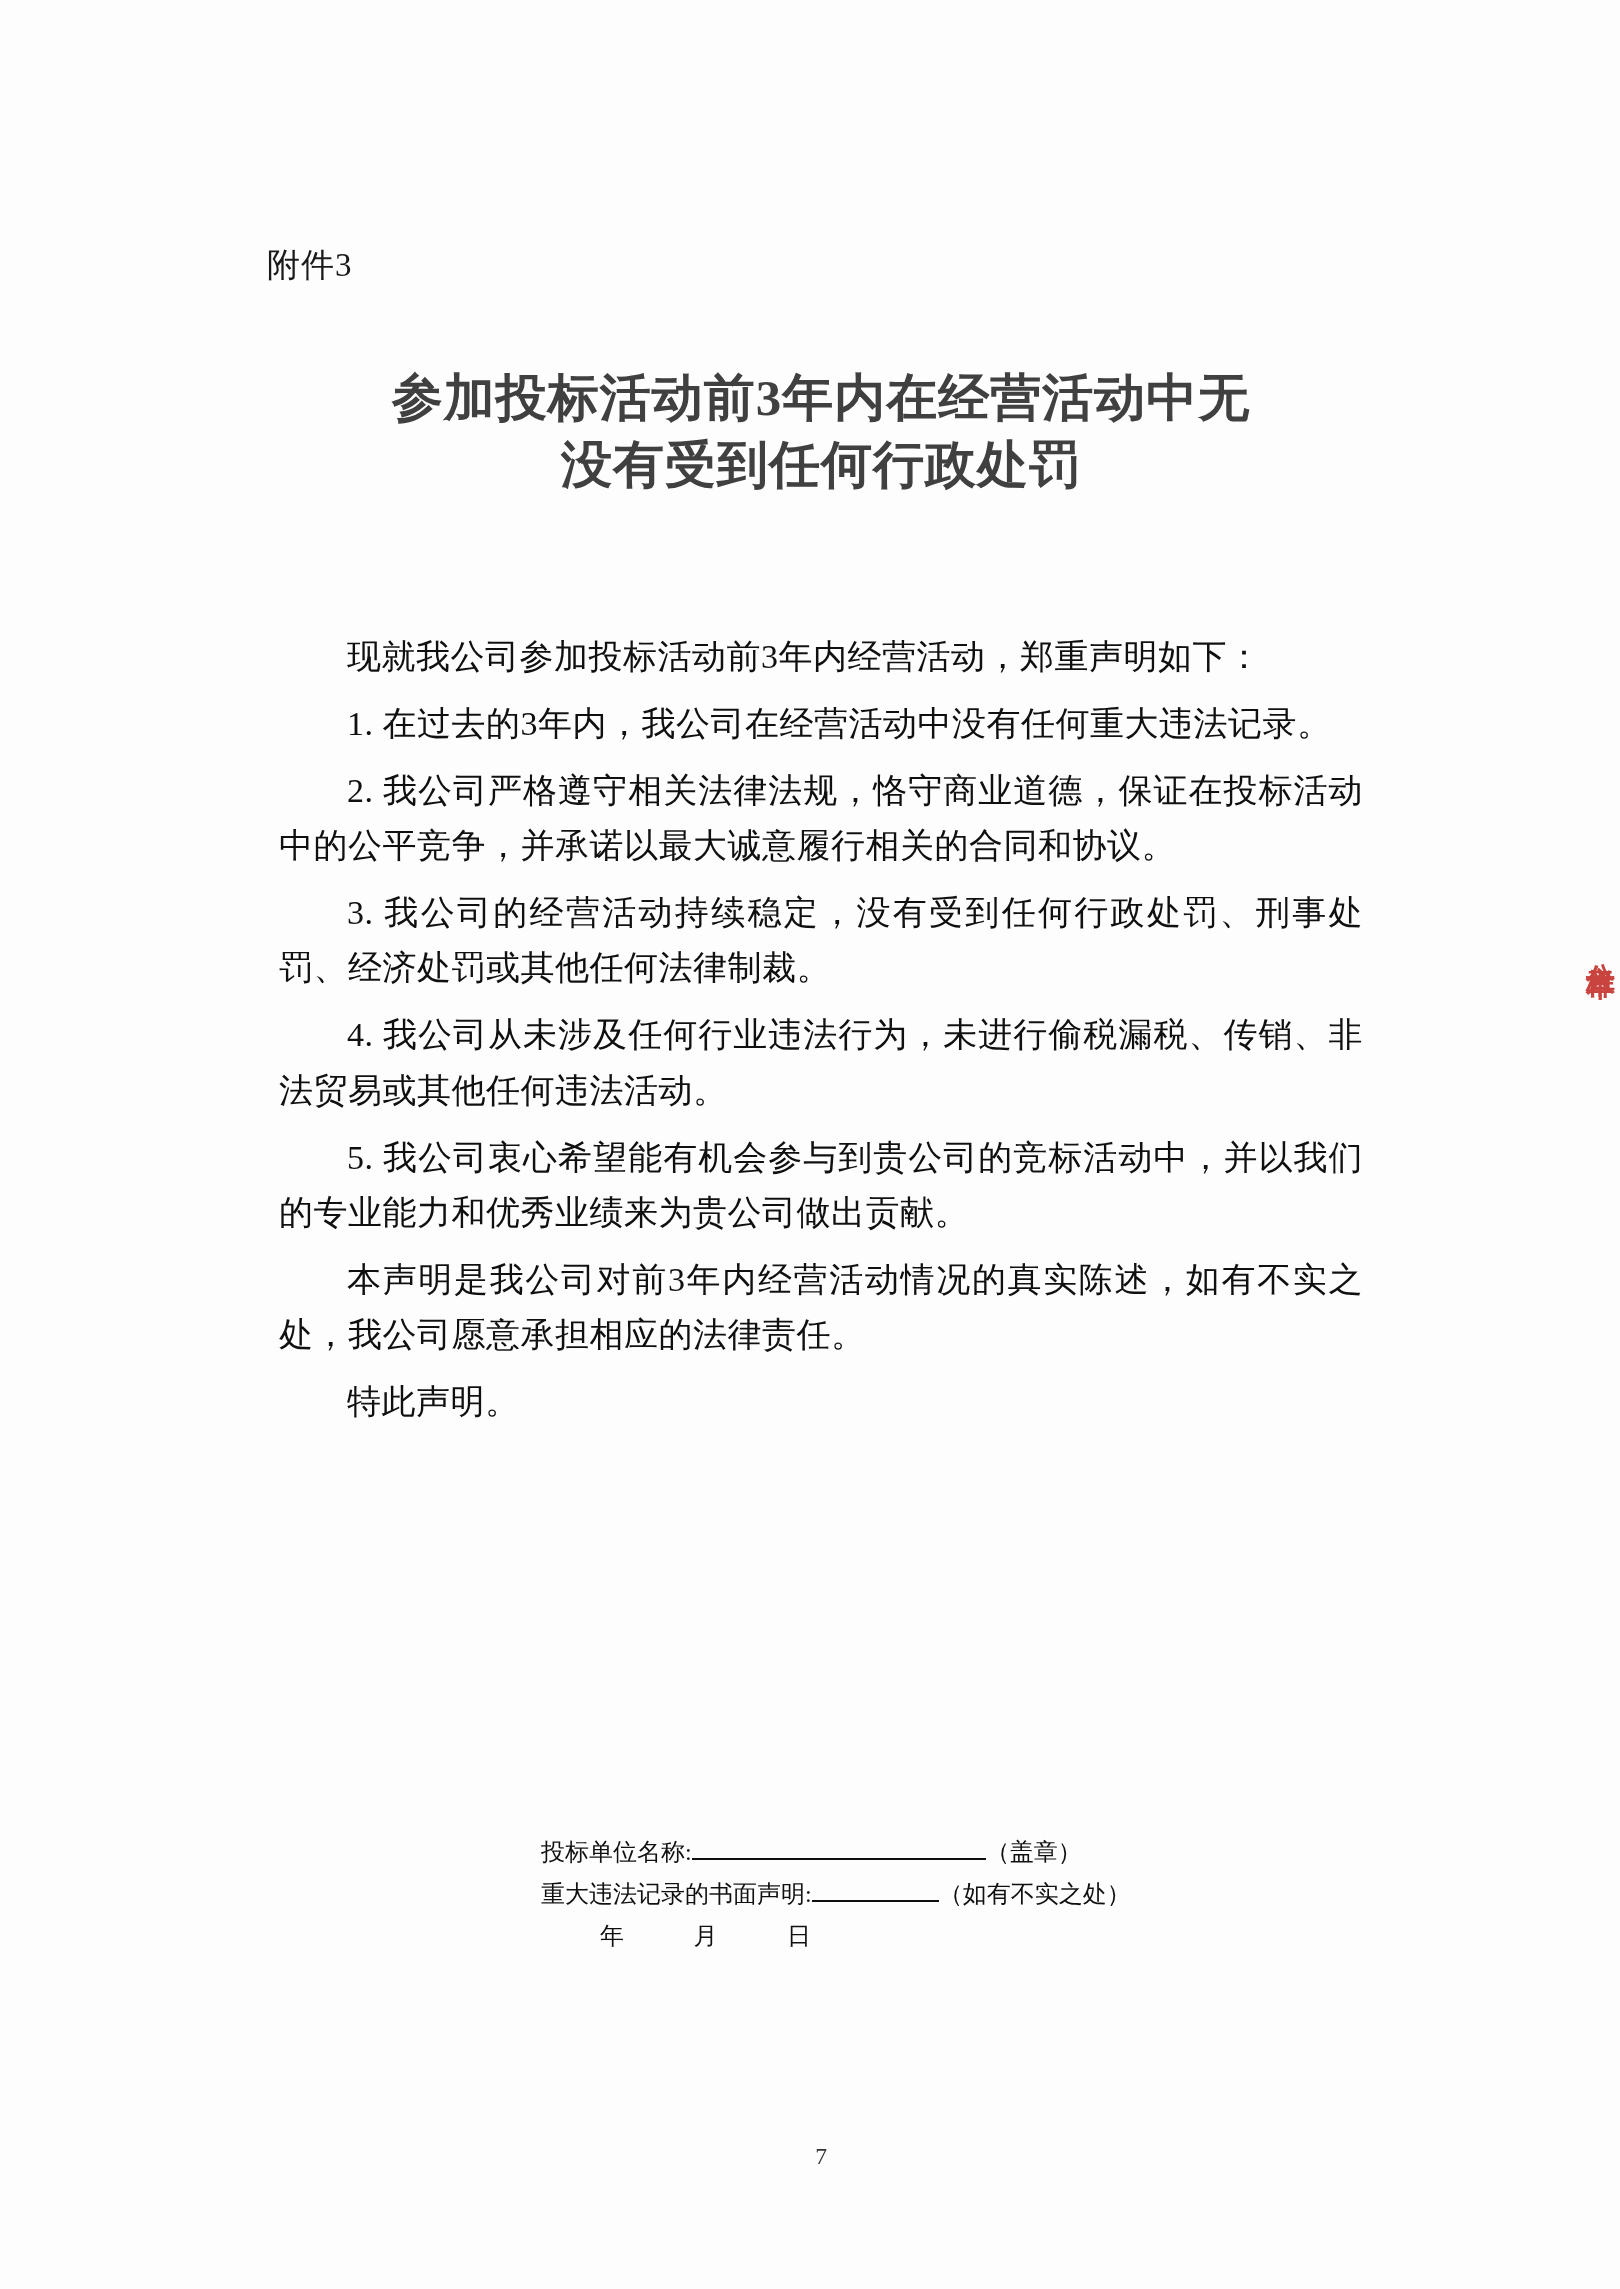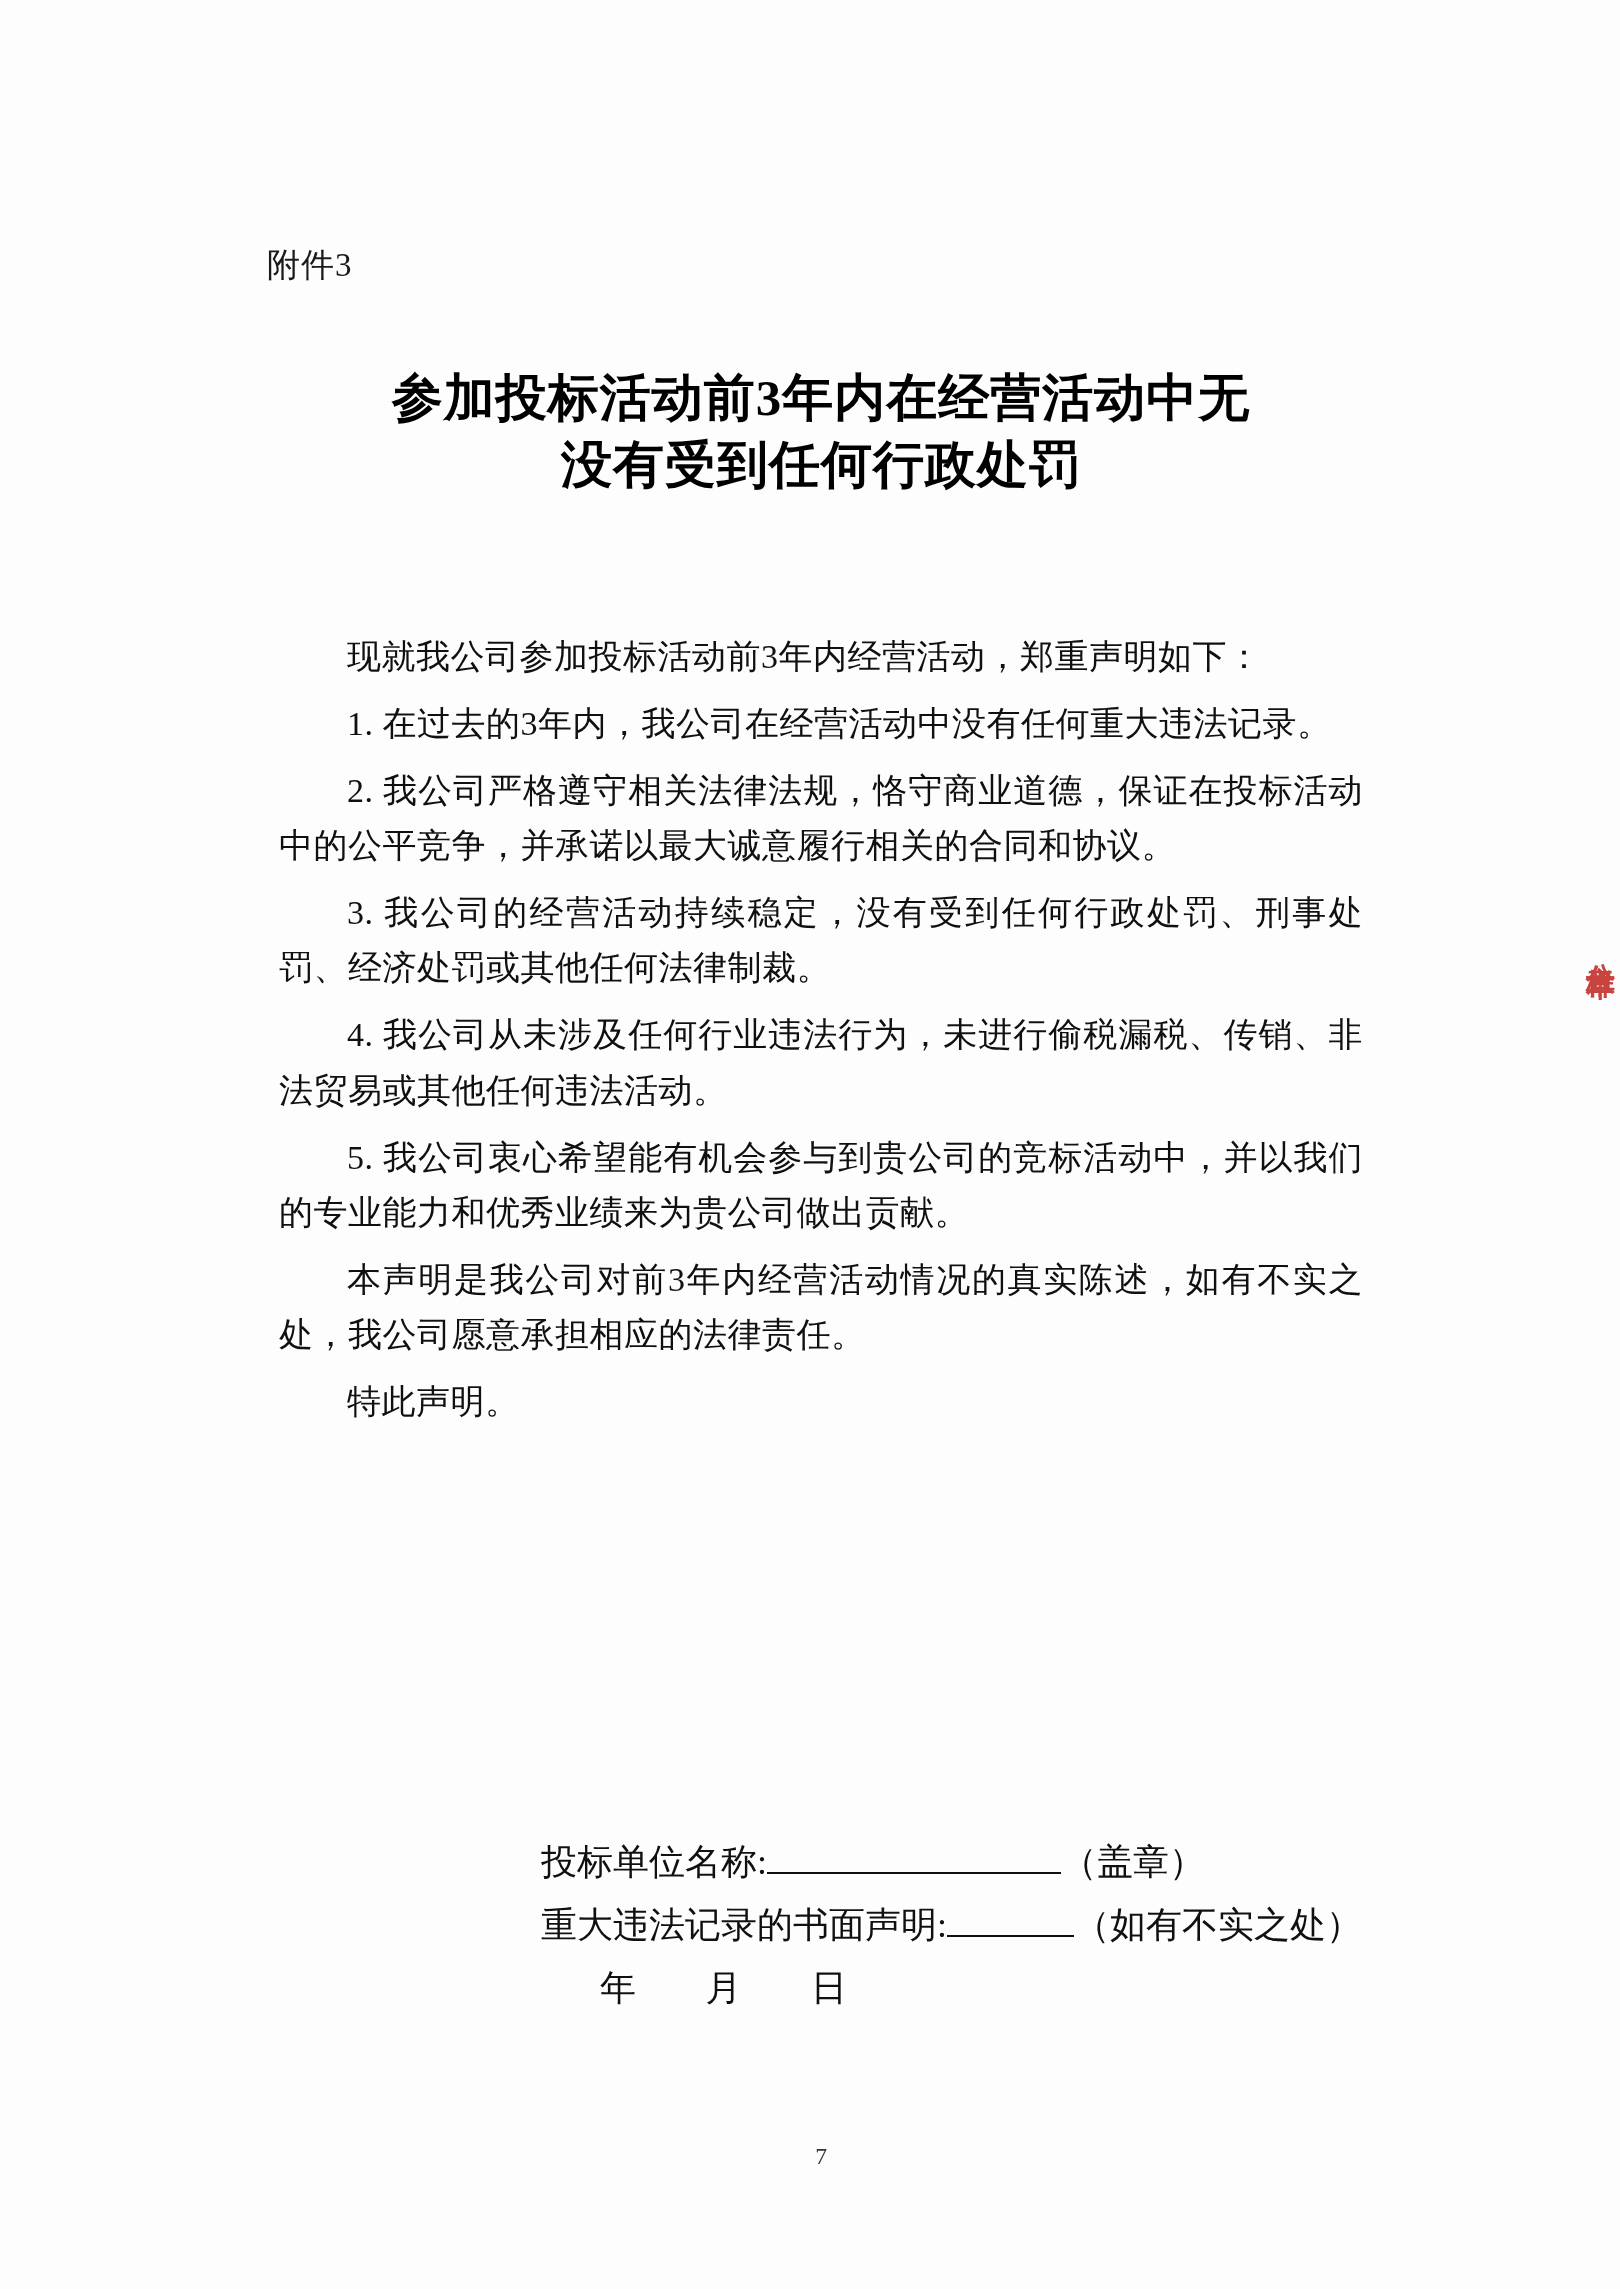--- a/index.html
+++ b/index.html
@@ -37,21 +37,21 @@
   .doc-title {
     position: absolute;
     top: 365px;
     left: 0;
     width: 1108px;
     text-align: center;
     font-size: 51px;
     font-weight: bold;
     line-height: 1.32;
     letter-spacing: 1px;
-    color: #000000;
+    color: #404040;
   }
   .doc-title .line2 {
     display: block;
   }
   .body-block {
     position: absolute;
     top: 617px;
     left: 0;
     width: 1108px;
     font-size: 34px;
@@ -65,21 +65,21 @@
   .para {
     margin: 12px;
     text-indent: 2em;
     text-align: justify;
   }
   .sign-block {
     position: absolute;
     top: 1831px;
     left: 0;
     width: 1108px;
-    font-size: 36px;
+    font-size: 24px;
     line-height: 1.75;
     color: #101010;
   }
   .sign-line {
     padding-left: 274px;
   }
   .sign-line.date {
     padding-left: 333px;
     letter-spacing: 0.5px;
   }

